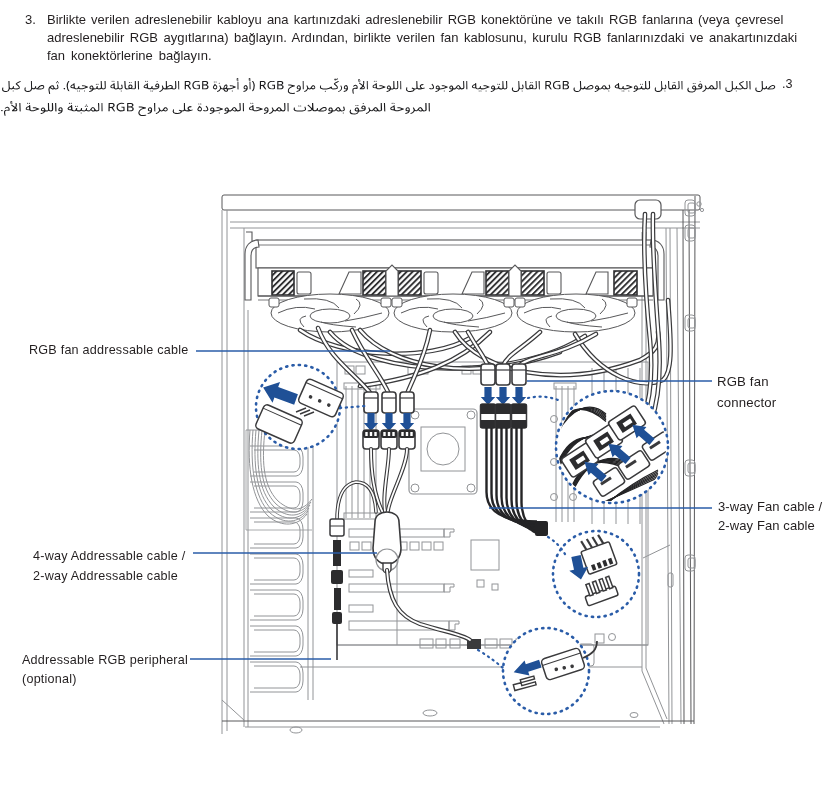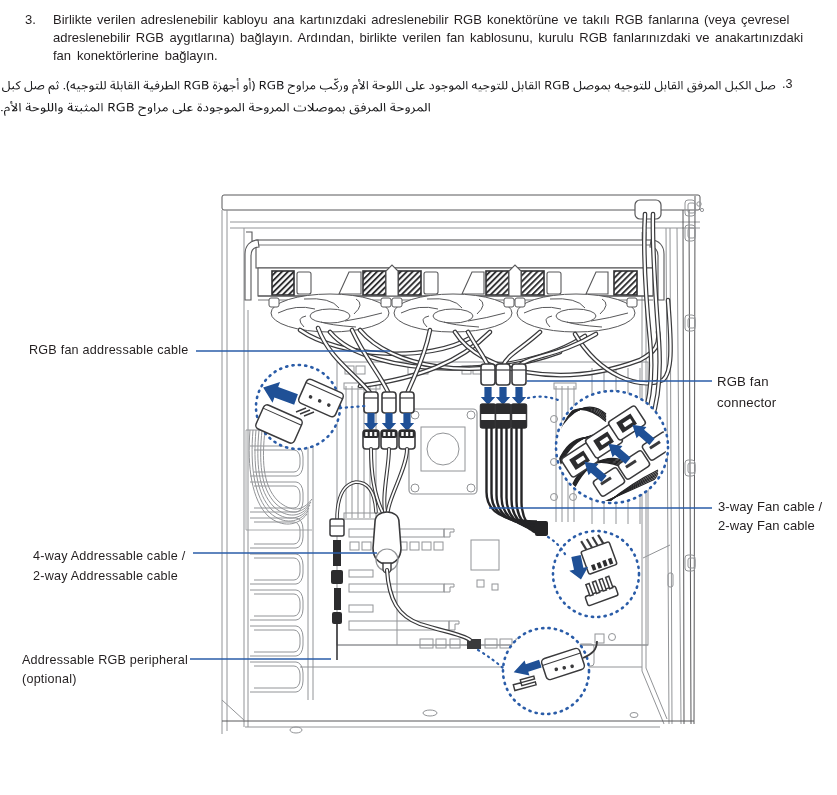--- a/index.html
+++ b/index.html
@@ -1,17 +1,17 @@
 <!DOCTYPE html>
 <html><head><meta charset="utf-8"><style>
 html,body{margin:0;padding:0;background:#fff;width:837px;height:795px;overflow:hidden}
 body{font-family:"Liberation Sans",sans-serif;color:#231f20;position:relative}
 .tr{position:absolute;left:25px;top:11px;font-size:13px;line-height:18px}
 .tr .num{position:absolute;left:0;top:0}
-.tr .body{margin-left:28px;white-space:nowrap}
+.tr .body{margin-left:22px;white-space:nowrap}
 .num3{position:absolute;left:782px;top:77px;font-size:12.6px}
 svg.main{position:absolute;left:0;top:0}
 </style></head><body>
 <div class="tr">
     <span class="num">3.</span>
     <div class="body"><span style="word-spacing:1.5px">Birlikte verilen adreslenebilir kabloyu ana kartınızdaki adreslenebilir RGB konektörüne ve takılı RGB fanlarına (veya çevresel</span><br><span style="word-spacing:1.9px">adreslenebilir RGB aygıtlarına) bağlayın. Ardından, birlikte verilen fan kablosunu, kurulu RGB fanlarınızdaki ve anakartınızdaki</span><br><span style="word-spacing:2.4px">fan konektörlerine bağlayın.</span></div>
   </div>
 <div class="num3">.3</div>
 <svg class="main" width="837" height="795" viewBox="0 0 837 795">
 <path d="M249.0,80.8L248.7,80.5L249.1,80.0L248.7,79.5L248.6,78.8L249.2,78.1L250.3,78.1L250.5,78.5L249.5,78.8L249.4,79.2L250.0,79.8L250.8,79.6L250.9,80.2L249.0,80.8Z M335.3,80.4L334.3,80.0L334.4,78.8L334.9,78.8L334.9,79.5L335.3,79.6L335.6,78.5L336.1,78.4L336.3,79.2L336.6,79.4L337.0,79.0L336.9,78.1L337.4,78.1L337.6,79.0L337.4,79.8L336.1,79.9L335.3,80.4Z M236.9,80.8L236.6,80.5L237.0,80.0L236.6,79.5L236.6,78.8L237.2,78.1L238.3,78.1L238.4,78.5L237.5,78.7L237.3,79.2L238.0,79.8L238.8,79.7L238.8,80.2L236.9,80.8Z M358.6,81.8L358.2,81.5L358.7,81.0L358.3,80.5L358.2,79.8L358.8,79.1L359.9,79.1L360.0,79.5L359.1,79.8L358.9,80.2L359.6,80.8L360.4,80.6L360.5,81.2L358.6,81.8Z M112.4,81.8L111.6,81.5L111.6,81.0L112.1,80.7L112.8,81.2L112.4,81.8Z M114.3,81.8L113.7,81.8L113.3,81.5L113.7,80.7L114.5,81.0L114.3,81.8Z M145.8,81.8L144.9,81.5L145.0,81.0L145.5,80.7L146.2,81.2L145.8,81.8Z M147.4,81.9L146.7,81.5L146.7,81.0L147.1,80.7L147.9,81.2L147.4,81.9Z M374.6,81.8L373.8,81.5L373.9,81.0L374.3,80.7L375.0,81.2L374.6,81.8Z M376.5,81.8L375.9,81.8L375.5,81.5L375.9,80.7L376.7,81.0L376.5,81.8Z M6.5,92.1L4.7,92.1L2.9,91.2L2.1,90.2L2.1,88.5L2.5,87.4L3.3,87.5L3.2,90.0L4.7,91.1L7.1,90.9L8.0,90.2L8.7,88.5L8.4,81.0L9.5,81.0L9.7,87.0L10.1,88.0L10.6,88.3L11.9,88.3L12.5,87.8L13.2,85.9L13.9,86.2L13.9,88.0L14.3,88.3L15.6,88.4L18.0,88.3L18.7,88.0L18.9,87.5L18.3,86.4L15.8,84.2L15.8,83.5L17.5,82.2L20.2,80.9L20.5,81.0L20.7,81.8L16.8,83.8L18.6,85.2L19.7,86.8L19.8,88.2L19.3,88.8L17.2,89.4L14.3,89.3L13.2,88.7L11.6,89.4L9.8,89.1L8.7,91.1L6.5,92.1Z M29.0,92.1L27.1,92.1L25.6,91.5L24.6,90.5L24.4,88.8L25.0,87.3L25.7,87.5L25.5,89.8L26.1,90.6L27.1,91.1L29.5,90.8L30.4,90.2L31.1,88.5L30.9,80.9L31.9,81.0L32.1,87.2L32.4,88.0L33.0,88.3L34.6,88.0L35.4,86.1L36.2,86.2L36.1,88.0L37.0,88.4L39.2,86.1L41.3,84.9L43.2,85.1L44.2,86.2L44.1,88.0L42.9,89.1L40.8,89.6L38.1,89.6L36.5,89.3L35.4,88.6L34.1,89.4L32.2,89.0L31.1,91.0L29.0,92.1Z M57.6,82.0L57.1,81.9L56.8,81.5L57.3,80.9L58.0,81.2L58.0,81.8L57.6,82.0Z M69.1,91.3L68.3,91.0L67.4,89.8L66.6,86.2L66.8,84.0L67.4,82.5L68.4,81.0L68.8,80.9L69.5,81.0L68.2,83.2L67.8,86.2L68.2,88.8L69.4,91.0L69.1,91.3Z M89.7,92.1L89.3,92.0L89.1,91.2L91.5,90.3L92.3,89.5L90.5,89.2L89.4,88.2L89.6,86.8L91.0,85.4L92.1,85.4L92.9,86.0L93.7,88.3L95.6,88.4L96.1,88.1L96.9,86.0L97.2,85.9L97.8,86.2L97.7,88.0L98.8,88.4L100.6,88.1L100.9,87.2L100.7,81.0L100.9,80.9L101.7,81.0L102.1,87.8L103.0,88.4L104.4,88.2L104.8,87.5L104.5,81.0L105.6,81.0L105.8,87.5L105.6,88.5L105.0,89.0L103.0,89.4L101.7,88.7L100.4,89.3L98.5,89.4L96.9,88.7L95.8,89.3L93.7,89.4L92.0,91.2L89.7,92.1Z M120.9,89.3L119.6,89.4L118.3,88.7L117.2,89.3L115.6,89.4L114.5,89.0L113.7,88.3L111.9,88.3L110.5,87.5L110.4,86.0L111.6,84.7L113.5,84.0L113.5,83.2L114.3,83.1L114.5,83.2L115.0,88.0L115.6,88.4L117.2,88.3L117.6,87.5L117.4,81.0L118.3,80.9L118.7,87.2L119.0,88.0L119.9,88.4L121.5,88.1L121.8,87.2L121.1,85.0L122.0,84.6L122.4,85.2L122.7,88.0L122.0,88.9L120.9,89.3Z M134.6,89.3L130.3,89.1L126.3,89.4L125.3,89.0L124.6,87.8L124.3,81.0L125.4,81.0L125.9,88.0L127.4,88.4L129.0,88.2L128.3,87.2L128.4,85.8L129.3,84.8L130.3,84.4L131.6,84.8L132.5,86.0L132.5,87.2L131.7,88.2L134.3,88.4L134.8,88.1L134.8,81.0L135.8,81.0L136.0,88.0L135.6,88.8L134.6,89.3Z M138.9,89.4L138.0,89.2L137.8,81.0L138.1,80.9L138.8,81.0L139.1,89.2L138.9,89.4Z M157.3,82.1L156.6,81.8L156.6,81.2L157.0,80.9L157.8,81.5L157.3,82.1Z M160.0,92.0L159.6,92.0L159.3,91.2L161.3,90.2L162.4,88.5L161.8,85.6L162.7,85.5L163.6,87.8L164.2,88.3L165.6,88.3L165.9,87.8L165.8,80.9L166.8,81.0L167.0,86.2L167.2,86.4L169.9,84.9L171.2,84.9L172.6,86.0L172.9,87.0L172.5,88.1L173.6,88.4L174.7,88.4L175.2,88.0L175.1,81.0L176.1,81.0L176.4,87.5L176.1,88.5L175.6,89.0L174.1,89.4L171.5,88.9L169.1,89.3L165.0,89.4L163.4,89.0L162.1,90.8L160.0,92.0Z M179.2,89.4L178.3,89.2L178.1,81.0L178.4,80.9L179.1,81.0L179.2,89.4Z M191.0,89.4L189.8,89.2L187.5,85.9L185.9,86.0L185.9,89.2L184.7,89.2L184.8,80.9L188.6,80.9L189.4,81.2L190.3,82.0L190.5,84.0L188.9,85.8L191.1,89.0L191.0,89.4Z M198.2,89.3L194.7,89.1L193.4,88.2L192.5,86.8L192.3,85.0L192.8,83.0L193.9,81.7L195.5,80.9L198.5,80.9L199.7,81.2L199.3,82.1L197.1,81.7L195.5,81.9L194.1,83.0L193.6,84.2L193.6,86.0L194.1,87.2L195.0,88.0L196.1,88.4L198.2,88.4L198.8,88.0L198.8,85.8L196.9,85.6L196.8,84.8L199.9,84.8L199.9,88.8L198.2,89.3Z M206.5,89.3L202.1,89.2L202.2,80.9L206.2,81.0L207.5,81.5L208.1,82.2L208.1,83.7L206.8,85.0L208.2,85.8L208.5,86.5L208.4,87.8L207.7,88.8L206.5,89.3Z M252.7,91.3L252.0,91.0L253.3,88.5L253.6,85.2L253.1,83.0L251.9,81.0L252.2,80.9L253.0,80.9L253.6,81.8L254.4,83.5L254.8,85.2L254.4,88.8L253.6,90.5L252.7,91.3Z M266.1,89.4L265.0,89.2L262.6,85.9L261.0,86.0L261.0,89.2L259.8,89.2L259.9,80.9L263.7,80.9L264.5,81.2L265.4,82.0L265.7,84.0L264.0,85.8L266.2,89.0L266.1,89.4Z M273.3,89.3L269.8,89.1L268.5,88.2L267.6,86.8L267.4,85.0L267.9,83.0L269.0,81.7L270.6,80.9L273.6,80.9L274.8,81.2L274.4,82.1L272.2,81.7L270.6,81.9L269.2,83.0L268.7,84.2L268.7,86.0L269.2,87.2L270.1,88.0L271.2,88.4L273.3,88.4L273.9,88.0L273.9,85.8L272.0,85.6L271.9,84.8L275.0,84.8L275.0,88.8L273.3,89.3Z M281.6,89.3L277.2,89.2L277.3,80.9L281.3,81.0L282.6,81.5L283.2,82.2L283.2,83.7L281.9,85.0L283.3,85.8L283.6,86.5L283.5,87.8L282.8,88.8L281.6,89.3Z M303.8,89.3L302.8,89.2L302.7,80.9L303.6,81.0L303.8,89.3Z M326.5,89.5L323.0,89.6L320.6,88.8L319.9,87.8L320.2,85.5L321.1,85.5L321.0,87.2L321.4,88.0L323.3,88.6L326.5,88.6L328.6,88.1L331.3,86.6L332.0,87.0L331.9,87.8L332.6,88.4L336.1,88.3L336.9,87.8L336.7,86.8L333.9,84.2L333.9,83.5L335.6,82.2L338.2,80.9L338.5,81.0L338.8,81.8L334.9,83.8L336.7,85.2L337.8,86.8L337.8,88.2L337.4,88.8L335.8,89.3L332.9,89.4L331.6,89.0L330.8,88.2L328.9,89.1L326.5,89.5Z M363.6,89.3L359.7,89.2L359.9,88.3L362.4,86.0L358.9,83.2L359.4,82.4L362.8,84.9L363.3,83.5L363.1,81.0L363.9,80.9L364.2,81.0L364.3,83.0L363.8,85.8L364.7,87.0L364.9,87.8L364.5,88.8L363.6,89.3Z M367.9,89.3L366.9,89.2L366.8,80.9L367.7,81.0L367.9,89.3Z M387.2,92.0L386.6,91.9L386.5,91.2L388.5,90.5L389.7,89.5L388.0,89.3L386.9,88.5L386.9,87.0L388.0,85.6L389.0,85.4L390.0,85.8L390.7,86.8L391.2,88.4L392.8,88.4L393.3,88.0L393.3,80.9L394.3,81.0L394.5,87.2L394.8,88.0L395.7,88.4L397.1,88.1L397.3,87.2L397.1,81.0L398.1,81.0L398.3,87.2L397.9,88.8L396.5,89.3L395.2,89.3L394.1,88.7L392.8,89.4L390.9,89.4L389.6,91.1L387.2,92.0Z M401.3,89.3L400.3,89.2L400.3,80.9L401.1,81.0L401.3,89.3Z M410.7,92.0L408.8,92.1L406.6,91.0L406.0,89.8L406.3,87.5L406.7,87.3L407.3,87.5L407.1,89.8L408.3,90.9L410.4,91.1L412.8,90.5L413.6,89.5L411.7,88.5L412.0,87.6L414.7,88.4L415.8,88.4L416.4,88.0L416.3,81.0L417.3,81.0L417.6,87.2L417.9,88.0L418.4,88.3L420.9,88.2L420.0,87.2L419.8,86.5L419.9,85.5L420.6,84.7L421.9,84.1L423.2,84.2L423.7,84.5L423.5,85.1L421.2,85.5L420.9,86.8L422.2,87.9L423.0,88.0L424.3,87.5L424.7,88.0L424.6,88.4L422.4,89.1L420.3,89.4L418.4,89.4L417.1,88.7L416.0,89.3L414.7,89.4L414.3,90.5L413.1,91.5L410.7,92.0Z M449.4,92.1L449.1,92.0L448.9,91.2L451.3,90.3L452.1,89.5L450.3,89.2L449.2,88.2L449.4,86.8L450.8,85.4L451.8,85.4L452.7,86.0L453.5,88.3L455.1,88.3L456.9,85.8L458.3,85.1L459.6,85.8L461.3,88.2L463.1,88.1L463.3,87.2L463.1,81.0L464.1,81.0L464.4,87.5L464.2,88.2L463.6,89.0L461.5,89.4L460.1,89.0L459.3,89.6L458.5,89.6L456.4,88.3L455.1,89.4L453.2,89.5L452.7,90.5L451.8,91.2L449.4,92.1Z M467.4,89.3L466.3,89.2L466.3,80.9L467.2,81.0L467.4,89.3Z M491.4,92.0L490.9,92.0L490.6,91.2L493.0,90.4L493.9,89.5L492.2,89.3L491.0,88.5L491.3,86.5L492.5,85.5L493.5,85.4L494.5,86.0L495.0,87.0L495.1,88.2L495.4,88.4L497.0,88.4L497.7,88.0L498.6,85.9L499.4,86.2L499.2,87.8L499.4,88.1L501.6,88.4L502.4,88.0L502.4,80.9L503.3,81.0L503.7,87.7L504.5,88.4L505.8,88.3L506.3,87.5L506.0,81.0L507.1,81.0L507.3,87.8L506.6,89.0L504.5,89.4L503.2,88.7L501.8,89.4L500.0,89.4L498.6,88.7L497.3,89.3L495.1,89.4L493.8,91.1L491.4,92.0Z M516.5,92.1L514.4,92.0L512.8,91.3L511.9,90.0L511.9,88.5L512.3,87.5L513.1,87.5L513.0,89.8L513.6,90.6L514.7,91.1L516.3,91.0L517.9,90.2L518.5,88.5L518.3,81.0L519.2,80.9L519.6,87.2L519.9,88.0L520.8,88.4L522.5,88.0L522.6,87.0L522.0,85.0L522.7,84.6L523.1,84.8L523.5,86.2L523.5,88.0L522.9,88.9L521.9,89.3L519.7,89.1L518.6,91.0L516.5,92.1Z M535.5,89.3L531.2,89.1L527.2,89.4L526.2,89.0L525.5,88.0L525.2,81.0L526.3,81.0L526.6,87.5L527.0,88.2L529.9,88.2L529.2,87.2L529.3,85.8L530.2,84.7L531.5,84.4L532.5,84.8L533.4,86.0L533.2,87.5L532.6,88.2L535.0,88.4L535.9,87.8L535.6,81.0L536.6,80.9L536.9,87.8L536.5,88.8L535.5,89.3Z M539.8,89.4L538.9,89.2L538.6,81.0L539.0,80.9L539.7,81.0L539.8,89.4Z M551.5,89.4L550.4,89.2L548.1,85.9L546.5,86.0L546.5,89.2L545.3,89.2L545.4,80.9L549.1,80.9L549.9,81.2L550.9,82.0L551.1,84.0L549.5,85.8L551.6,89.0L551.5,89.4Z M558.8,89.3L555.3,89.1L554.0,88.2L553.1,86.8L552.9,85.0L553.3,83.0L554.5,81.7L556.1,80.9L559.0,80.9L560.2,81.2L559.8,82.1L557.7,81.7L556.1,81.9L554.7,83.0L554.1,84.2L554.2,86.0L554.7,87.2L555.6,88.0L556.6,88.4L558.8,88.4L559.3,88.0L559.3,85.8L557.4,85.6L557.4,84.8L560.4,84.8L560.5,88.8L558.8,89.3Z M567.0,89.3L562.7,89.2L562.8,80.9L566.8,81.0L568.1,81.5L568.7,82.2L568.7,83.7L567.4,85.0L568.7,85.8L569.1,86.5L569.0,87.8L568.2,88.8L567.0,89.3Z M578.0,92.1L576.1,92.1L574.4,91.2L573.5,90.0L573.6,88.2L574.0,87.4L574.7,87.5L574.7,90.0L576.1,91.1L578.5,90.9L579.5,90.2L580.2,88.5L579.9,81.0L580.1,80.9L581.0,81.0L581.2,87.0L581.5,88.0L582.0,88.3L583.6,88.1L584.7,86.1L585.3,86.2L585.2,87.8L586.0,88.4L588.2,86.2L590.6,84.9L591.9,84.9L593.3,86.0L593.4,87.8L592.2,89.0L589.5,89.6L586.6,89.5L585.5,89.3L584.7,88.7L583.1,89.4L581.2,89.1L580.1,91.1L578.0,92.1Z M634.1,92.0L633.6,91.9L633.4,91.2L635.5,90.5L636.6,89.5L634.9,89.3L633.8,88.5L634.1,86.5L635.2,85.5L636.3,85.4L637.3,86.0L638.1,88.4L640.0,88.3L640.5,88.0L641.4,85.9L642.2,86.2L642.2,88.1L644.3,88.4L645.1,88.0L645.1,80.9L646.1,81.0L646.3,87.2L646.6,88.0L647.5,88.4L648.8,88.1L649.1,87.2L648.8,81.0L649.9,81.0L650.1,87.5L650.0,88.2L649.4,89.0L647.2,89.4L645.9,88.7L644.6,89.4L642.7,89.4L641.4,88.7L640.3,89.3L637.9,89.4L636.5,91.1L634.1,92.0Z M659.3,92.1L657.4,92.1L655.9,91.5L654.9,90.5L654.7,88.8L655.3,87.3L655.9,87.5L655.8,89.8L656.3,90.6L657.4,91.1L659.8,90.8L660.7,90.2L661.3,88.5L661.1,81.0L661.9,80.9L662.3,87.0L662.7,88.0L663.8,88.4L665.3,88.0L665.4,87.0L664.8,85.0L665.7,84.6L666.3,86.2L666.3,88.0L665.7,88.9L664.6,89.3L662.5,89.0L661.4,91.0L659.3,92.1Z M678.2,89.3L674.0,89.1L670.0,89.4L668.9,89.0L668.3,87.8L668.0,81.0L669.1,81.0L669.3,87.2L669.7,88.1L672.6,88.2L671.9,87.2L672.0,85.8L672.9,84.7L674.2,84.4L675.2,84.8L676.1,86.0L676.0,87.5L675.3,88.2L677.7,88.4L678.6,87.8L678.4,81.0L679.3,80.9L679.7,87.8L679.2,88.8L678.2,89.3Z M682.5,89.4L681.6,89.2L681.4,81.0L681.7,80.9L682.4,81.0L682.5,89.4Z M700.2,82.1L699.5,81.5L700.2,80.9L700.7,81.5L700.2,82.1Z M702.8,92.1L702.3,91.2L704.2,90.3L705.3,89.0L705.4,87.2L704.6,85.8L705.2,85.4L705.7,85.5L706.8,88.0L707.4,88.3L708.3,88.2L710.2,85.8L711.7,85.1L712.9,85.8L714.6,88.3L716.2,88.2L716.6,87.5L716.3,81.0L717.4,81.0L717.6,87.5L717.0,88.9L715.1,89.4L713.5,88.9L712.2,89.6L710.9,89.3L709.8,88.4L708.4,89.3L706.3,89.0L705.0,90.9L702.8,92.1Z M720.5,89.4L719.6,89.2L719.3,81.0L719.7,80.9L720.4,81.0L720.5,89.4Z M729.8,92.1L728.0,92.1L726.5,91.5L725.5,90.5L725.3,88.8L725.8,87.3L726.5,87.5L726.3,89.8L726.9,90.6L728.0,91.1L730.4,90.8L731.3,90.2L731.9,88.5L731.7,80.9L732.7,81.0L732.9,87.2L733.2,88.0L734.1,88.4L735.6,88.0L736.1,86.2L736.5,85.9L737.2,86.2L736.9,87.8L737.6,88.3L741.1,88.4L741.9,88.1L741.9,87.0L739.1,84.2L739.0,83.5L740.3,82.4L743.5,80.9L743.9,81.8L740.0,83.8L742.2,85.8L744.0,88.1L746.1,88.3L746.6,87.5L746.3,81.0L747.4,81.0L747.6,87.8L746.9,89.0L744.5,89.3L742.9,88.4L740.8,89.4L737.6,89.3L736.5,88.7L734.9,89.4L733.0,89.0L732.0,91.0L729.8,92.1Z M750.4,89.4L749.6,89.2L749.3,81.0L749.6,80.9L750.4,81.0L750.6,89.2L750.4,89.4Z M759.8,92.1L757.9,92.1L756.1,91.2L755.3,90.0L755.4,88.2L755.8,87.4L756.5,87.5L756.4,90.0L757.9,91.1L760.3,90.9L761.3,90.2L761.9,88.5L761.6,81.0L761.9,80.9L762.7,81.0L762.9,87.0L763.2,88.0L763.8,88.3L765.4,88.1L766.1,86.2L766.4,86.1L767.0,86.2L766.9,88.0L767.8,88.4L769.9,86.2L772.3,84.9L774.2,85.2L775.1,86.2L775.2,87.2L774.8,88.2L773.1,89.3L768.6,89.6L767.2,89.3L766.2,88.6L764.8,89.4L763.0,89.1L761.9,91.1L759.8,92.1Z M214.5,82.6L213.8,82.2L213.8,81.8L214.2,81.4L215.0,82.0L214.5,82.6Z M216.4,82.6L215.5,82.2L215.5,81.8L216.1,81.4L216.7,82.0L216.4,82.6Z M238.3,89.4L237.5,89.2L237.5,81.6L238.4,81.8L238.5,89.2L238.3,89.4Z M250.6,89.3L249.6,89.2L249.5,81.6L250.4,81.8L250.6,89.3Z M129.8,83.1L128.9,82.8L128.9,82.2L129.5,81.9L130.1,82.5L129.8,83.1Z M131.4,83.1L130.7,82.8L130.7,82.2L131.1,82.0L131.8,82.5L131.4,83.1Z M188.6,84.8L189.2,84.2L189.4,83.5L189.0,82.2L188.3,81.9L185.9,82.0L185.9,84.8L186.4,85.0L188.6,84.8Z M206.3,84.2L207.0,83.2L206.6,82.2L205.7,81.9L203.3,82.0L203.3,84.2L203.5,84.5L206.3,84.2Z M263.7,84.8L264.3,84.2L264.5,83.5L264.1,82.2L263.4,81.9L261.0,82.0L261.0,84.8L261.5,85.0L263.7,84.8Z M281.4,84.2L282.1,83.2L281.7,82.2L280.8,81.9L278.4,82.0L278.4,84.2L278.6,84.5L281.4,84.2Z M530.4,83.1L529.7,82.5L530.4,81.9L531.0,82.5L530.4,83.1Z M532.3,83.1L531.5,82.8L531.6,82.2L532.0,81.9L532.7,82.2L532.7,82.8L532.3,83.1Z M549.1,84.8L549.8,84.2L550.0,83.5L549.6,82.2L548.9,81.9L546.5,82.0L546.5,84.8L547.0,85.0L549.1,84.8Z M566.9,84.2L567.6,83.2L567.2,82.2L566.2,81.9L563.9,82.0L563.9,84.2L564.1,84.5L566.9,84.2Z M673.2,83.1L672.5,82.5L673.2,81.9L673.7,82.5L673.2,83.1Z M675.0,83.1L674.2,82.8L674.3,82.2L674.8,81.9L675.4,82.2L675.4,82.8L675.0,83.1Z M56.8,83.3L55.9,83.0L56.0,82.5L56.5,82.2L57.2,82.8L56.8,83.3Z M58.4,83.4L57.7,83.0L57.7,82.5L58.1,82.2L58.9,82.8L58.4,83.4Z M219.6,83.8L218.7,83.5L218.7,83.0L219.3,82.7L219.9,83.2L219.6,83.8Z M693.5,84.1L692.7,83.8L692.8,83.2L693.2,82.9L693.9,83.5L693.5,84.1Z M695.3,84.1L694.5,83.8L694.5,83.2L695.1,82.9L695.7,83.5L695.3,84.1Z M82.7,89.3L79.8,89.3L78.7,88.7L77.4,89.3L75.5,89.3L73.9,88.4L71.2,88.0L70.6,87.5L70.3,86.5L71.3,85.0L73.5,84.0L73.6,83.2L74.4,83.1L74.9,87.5L75.5,88.3L77.1,88.4L77.6,88.1L78.7,85.9L79.4,86.2L79.3,88.0L80.0,88.3L82.5,88.3L84.3,87.8L85.8,87.0L84.3,86.2L82.2,86.2L81.8,85.5L82.5,85.2L84.9,85.4L88.0,86.8L87.8,87.4L82.7,89.3Z M156.5,89.3L153.3,89.4L151.9,88.7L150.6,89.3L148.7,89.3L147.1,88.4L144.5,88.0L143.8,87.5L143.6,86.5L144.6,85.0L146.8,84.0L146.9,83.2L147.7,83.1L148.1,87.5L148.7,88.3L150.9,88.1L151.9,85.9L152.7,86.2L152.5,87.8L153.0,88.3L157.0,88.3L158.2,87.5L155.7,87.0L155.3,86.5L155.2,85.5L156.0,84.0L157.0,83.4L157.8,83.4L158.7,84.0L159.2,85.0L159.3,87.2L158.4,88.6L156.5,89.3Z M379.9,89.3L377.5,89.3L375.9,88.3L373.5,88.1L372.6,87.2L372.7,85.8L373.8,84.7L375.7,84.0L375.7,83.2L376.5,83.1L376.7,83.2L377.0,87.5L377.5,88.3L379.9,88.3L383.2,87.0L381.6,86.2L379.4,86.2L379.2,85.5L379.7,85.2L381.6,85.2L385.4,86.8L385.3,87.4L379.9,89.3Z M484.2,89.3L481.5,89.4L480.2,88.7L478.8,89.3L477.0,89.3L475.4,88.3L473.8,88.3L472.4,87.8L471.9,87.0L472.0,86.0L473.2,84.7L475.1,84.0L475.1,83.2L475.9,83.1L476.2,83.2L476.4,87.5L477.2,88.4L478.8,88.3L479.4,88.0L480.2,85.9L481.0,86.2L480.8,87.8L481.5,88.3L484.2,88.3L487.3,87.0L485.8,86.2L483.7,86.2L483.3,85.5L483.9,85.2L485.8,85.2L489.5,86.8L489.5,87.3L484.2,89.3Z M626.9,89.3L624.2,89.4L622.9,88.7L621.6,89.3L619.7,89.3L618.4,88.4L616.5,88.3L615.2,87.8L614.7,87.0L614.8,86.0L616.0,84.8L617.9,84.0L617.9,83.2L618.6,83.1L619.0,83.2L619.3,87.8L620.0,88.3L621.6,88.3L622.1,88.0L622.9,85.9L623.8,86.2L623.6,87.8L624.2,88.3L626.9,88.3L630.2,87.0L628.5,86.2L626.4,86.2L626.2,85.5L626.9,85.1L628.5,85.2L632.3,86.8L632.3,87.4L626.9,89.3Z M692.4,92.5L689.2,92.3L687.9,91.5L687.2,89.8L687.9,87.7L688.8,87.8L688.4,89.8L689.2,91.1L690.8,91.6L693.2,91.4L694.6,90.5L695.1,89.5L693.5,89.4L692.3,88.8L692.0,87.5L692.8,86.0L693.7,85.4L694.8,85.5L695.7,86.2L696.4,88.4L699.9,88.3L701.2,87.5L698.8,87.1L698.2,86.2L698.2,85.2L699.4,83.7L700.4,83.4L701.4,83.8L702.1,84.8L702.4,85.8L702.4,87.0L701.8,88.2L701.0,88.9L699.4,89.3L696.1,89.5L695.0,91.5L694.0,92.1L692.4,92.5Z M96.4,84.9L95.7,84.2L96.4,83.7L96.9,84.2L96.4,84.9Z M98.2,84.8L97.4,84.5L97.5,84.0L98.0,83.7L98.6,84.0L98.6,84.5L98.2,84.8Z M498.1,84.8L497.2,84.5L497.2,84.0L497.8,83.7L498.5,84.2L498.1,84.8Z M499.7,84.9L499.0,84.5L499.0,84.0L499.4,83.7L500.2,84.2L499.7,84.9Z M640.8,84.8L640.0,84.5L640.1,84.0L640.6,83.7L641.2,84.2L640.8,84.8Z M642.7,84.8L642.2,84.8L641.8,84.5L642.2,83.7L642.9,84.0L642.7,84.8Z M215.8,89.4L213.7,89.1L212.9,87.8L213.1,86.5L214.8,83.8L216.5,85.2L217.3,86.8L217.0,88.5L215.8,89.4Z M432.1,89.3L430.2,89.3L429.1,88.8L429.7,88.0L431.8,88.4L433.0,87.8L432.9,86.5L431.5,84.2L432.3,83.8L433.6,85.5L434.1,87.5L433.6,88.8L432.1,89.3Z M158.4,86.2L157.8,84.6L157.3,84.4L156.6,84.8L156.2,85.8L156.5,86.2L158.4,86.2Z M217.4,92.1L216.9,91.2L218.8,90.3L219.9,89.0L220.0,87.2L219.2,85.8L219.8,85.4L220.4,85.8L221.4,88.0L222.2,88.4L223.3,88.2L224.3,85.5L225.7,84.4L226.8,84.6L227.4,85.5L227.4,87.0L226.8,88.0L227.3,88.3L230.3,88.3L232.1,87.8L233.6,87.0L232.1,86.2L230.0,86.2L229.6,85.5L230.3,85.2L232.7,85.4L235.8,86.8L235.6,87.4L232.1,88.8L230.3,89.3L228.1,89.4L228.0,91.0L226.8,91.8L225.7,91.8L224.4,91.3L223.3,89.4L220.9,89.0L219.6,90.9L217.4,92.1Z M293.3,94.0L290.1,93.8L288.8,93.1L287.9,92.0L287.9,90.0L288.5,88.5L290.1,86.9L292.1,86.0L290.4,85.4L288.3,85.5L288.1,84.8L288.5,84.4L290.4,84.4L294.9,85.5L294.9,86.3L292.3,86.9L290.4,87.9L289.3,89.0L288.9,90.2L289.0,91.8L290.4,92.8L292.8,93.1L295.0,92.8L295.1,93.5L293.3,94.0Z M701.4,86.2L701.2,85.3L700.7,84.5L700.2,84.4L699.5,84.8L699.4,86.1L699.9,86.4L701.4,86.2Z M49.6,94.1L49.2,94.0L49.0,93.2L48.4,89.8L48.7,88.0L49.5,86.8L51.2,85.4L53.1,85.2L53.6,85.8L54.7,88.0L55.5,88.4L57.1,88.3L57.5,87.2L56.9,85.0L57.9,84.6L58.5,87.5L58.2,88.5L57.6,89.0L55.7,89.4L54.1,89.1L53.3,89.5L52.3,89.6L49.8,88.0L49.5,90.0L50.2,93.8L49.6,94.1Z M353.8,93.8L353.0,93.8L352.6,92.8L352.3,90.2L352.6,88.8L353.8,87.9L356.7,87.6L356.8,87.2L356.4,86.2L355.6,85.7L354.6,85.9L353.8,86.8L353.0,86.2L354.3,84.9L355.9,84.7L357.3,85.8L357.7,87.0L357.6,88.2L357.2,88.9L354.6,88.7L353.6,89.2L353.4,90.8L353.8,93.8Z M595.4,92.0L594.8,92.0L594.6,91.2L597.0,90.4L597.8,89.5L596.2,89.3L595.0,88.5L595.0,87.0L596.2,85.6L597.3,85.4L598.1,85.7L598.9,86.8L599.1,88.2L600.5,88.4L601.1,88.0L603.0,85.5L604.5,85.2L605.4,85.8L606.9,88.1L608.2,88.4L609.0,88.1L609.3,87.5L608.6,85.0L609.0,84.7L609.7,84.8L610.3,87.5L609.9,88.5L609.3,89.1L607.1,89.4L606.1,88.9L604.5,89.6L603.4,89.3L602.1,88.4L601.0,89.3L599.1,89.4L597.8,91.1L595.4,92.0Z M73.7,87.2L73.6,85.2L72.3,85.4L71.4,86.2L71.4,86.8L72.0,87.3L73.7,87.2Z M113.6,87.2L113.5,85.1L112.1,85.5L111.5,86.0L111.3,86.5L111.6,87.1L112.4,87.4L113.6,87.2Z M146.9,87.2L146.9,85.2L145.5,85.4L144.7,86.2L144.6,86.8L145.3,87.3L146.9,87.2Z M243.6,92.0L243.4,91.1L245.2,90.6L246.4,89.5L244.2,89.1L243.5,88.0L243.8,86.5L244.3,85.8L245.2,85.2L246.0,85.1L246.8,85.6L247.5,86.5L247.8,88.2L247.4,89.8L246.0,91.3L243.6,92.0Z M296.8,92.0L296.5,91.8L296.6,91.1L298.4,90.5L299.5,89.5L297.4,89.1L296.7,88.0L296.8,87.0L297.5,85.8L298.4,85.2L299.2,85.2L300.1,85.8L300.7,86.8L300.9,88.2L300.7,89.5L299.5,91.1L296.8,92.0Z M304.6,92.1L304.0,91.2L306.0,90.2L307.1,88.8L307.1,87.2L306.4,85.8L306.7,85.5L307.4,85.5L308.5,88.0L309.4,88.4L310.4,88.0L311.7,86.0L312.6,85.2L313.9,85.2L315.0,86.2L315.3,88.0L314.5,89.1L312.9,89.4L311.3,88.7L309.9,89.4L308.0,89.0L306.7,90.9L304.6,92.1Z M343.9,92.0L343.6,91.1L345.5,90.6L346.6,89.5L344.4,89.1L343.8,88.0L344.1,86.5L344.5,85.8L345.5,85.2L346.3,85.1L347.1,85.6L347.7,86.5L348.0,88.2L347.7,89.8L346.3,91.3L343.9,92.0Z M375.8,87.2L375.7,85.1L374.3,85.5L373.7,86.0L373.5,86.5L373.8,87.1L374.6,87.4L375.8,87.2Z M436.1,92.0L435.5,92.0L435.3,91.2L437.7,90.4L438.5,89.5L436.9,89.3L435.7,88.5L435.9,86.5L437.1,85.5L438.2,85.4L439.1,86.0L439.7,87.0L439.8,88.2L440.1,88.4L443.3,88.1L445.6,87.0L444.1,86.2L442.0,86.2L441.6,85.5L442.0,85.2L443.8,85.2L447.7,86.8L447.6,87.4L443.3,89.1L439.8,89.4L438.5,91.1L436.1,92.0Z M475.2,87.2L475.1,85.1L473.8,85.5L473.1,86.0L472.9,86.5L473.2,87.1L474.0,87.4L475.2,87.2Z M618.0,87.2L617.8,85.1L615.9,86.0L616.0,87.0L616.8,87.4L618.0,87.2Z M130.9,87.8L131.5,87.0L131.4,86.2L131.1,85.7L130.3,85.4L129.5,86.0L129.3,87.0L130.0,87.9L130.9,87.8Z M206.3,88.2L207.2,87.5L207.0,86.0L205.7,85.4L203.3,85.5L203.3,88.2L203.5,88.5L206.3,88.2Z M215.8,88.2L216.2,88.0L216.4,87.0L215.9,86.0L215.0,85.4L214.2,86.5L213.9,87.5L214.1,88.0L214.8,88.3L215.8,88.2Z M225.5,88.0L226.4,86.8L226.4,85.8L226.0,85.4L224.8,86.5L224.4,88.0L224.7,88.2L225.5,88.0Z M281.4,88.2L282.3,87.5L282.1,86.0L280.8,85.4L278.4,85.5L278.4,88.2L278.6,88.5L281.4,88.2Z M338.5,92.1L338.0,91.2L339.9,90.4L341.0,89.0L341.1,87.5L340.3,85.8L341.2,85.4L342.1,87.5L341.8,89.5L340.4,91.1L338.5,92.1Z M531.7,87.8L532.3,87.0L532.3,86.3L531.7,85.5L531.0,85.4L530.3,86.0L530.2,87.0L531.0,87.9L531.7,87.8Z M566.9,88.2L567.7,87.5L567.6,86.0L566.2,85.4L563.9,85.5L563.9,88.2L564.1,88.5L566.9,88.2Z M674.5,87.8L675.0,87.0L675.0,86.3L674.4,85.5L673.7,85.4L673.1,86.0L672.9,87.0L673.7,87.9L674.5,87.8Z M41.6,88.5L42.4,88.3L43.3,87.5L43.2,86.5L42.4,85.9L40.8,86.2L38.2,88.5L41.6,88.5Z M170.1,88.2L171.8,87.2L171.7,86.5L170.9,85.9L169.9,85.9L168.8,86.4L166.8,88.2L170.1,88.2Z M590.7,88.5L591.9,88.1L592.5,87.2L592.3,86.5L591.6,85.9L590.6,85.9L589.5,86.4L587.3,88.5L590.7,88.5Z M772.4,88.5L773.1,88.3L774.1,87.5L774.1,86.5L773.4,86.0L772.3,85.9L771.3,86.4L769.0,88.5L772.4,88.5Z M53.3,88.5L53.4,87.8L52.5,86.2L51.4,86.4L50.7,87.0L52.0,88.3L53.3,88.5Z M246.7,88.2L246.4,86.8L245.8,86.2L245.2,86.2L244.6,87.0L244.6,88.0L245.2,88.4L246.7,88.2Z M299.8,88.2L299.6,86.8L299.0,86.2L298.4,86.2L297.8,87.0L297.8,88.0L298.4,88.4L299.8,88.2Z M314.1,88.2L314.4,87.8L314.2,86.8L313.6,86.2L312.9,86.2L311.7,87.8L312.9,88.3L314.1,88.2Z M346.9,88.2L346.7,86.8L346.0,86.2L345.5,86.2L344.9,87.0L344.9,88.0L345.5,88.4L346.9,88.2Z M459.4,88.5L459.5,87.8L458.9,86.5L458.5,86.1L457.8,86.2L457.0,87.2L457.2,87.8L458.3,88.6L459.4,88.5Z M605.1,88.5L605.3,88.0L604.8,86.8L604.4,86.2L603.7,86.2L602.7,87.5L603.9,88.5L605.1,88.5Z M712.6,88.5L712.8,87.8L712.2,86.5L711.9,86.2L711.1,86.2L710.2,87.5L711.7,88.6L712.6,88.5Z M92.6,88.2L92.1,86.7L91.3,86.4L90.7,86.8L90.5,88.0L91.3,88.4L92.6,88.2Z M389.9,88.2L389.7,87.0L389.3,86.6L388.8,86.4L388.1,86.8L387.8,87.5L388.0,88.1L388.8,88.4L389.9,88.2Z M438.8,88.2L438.2,86.6L437.7,86.4L437.0,86.8L436.6,87.5L436.9,88.2L438.8,88.2Z M452.3,88.2L451.8,86.7L451.0,86.4L450.5,86.8L450.3,88.0L451.0,88.4L452.3,88.2Z M494.1,88.2L493.5,86.6L493.0,86.4L492.3,86.8L492.0,87.5L492.2,88.2L494.1,88.2Z M598.1,88.2L597.5,86.6L597.0,86.4L596.3,86.8L595.9,87.5L596.2,88.2L598.1,88.2Z M636.9,88.2L636.7,87.0L636.3,86.6L635.7,86.4L635.1,86.8L634.8,87.5L634.9,88.1L635.7,88.4L636.9,88.2Z M695.2,88.2L694.8,86.8L694.3,86.4L693.5,86.6L693.1,87.2L693.2,88.1L694.0,88.4L695.2,88.2Z M363.6,88.2L364.0,87.8L363.4,86.7L361.4,88.2L363.6,88.2Z M64.8,89.3L64.3,89.4L63.7,89.0L63.6,88.2L64.0,87.9L64.8,87.9L65.2,88.2L64.8,89.3Z M226.8,90.8L227.2,90.0L226.7,89.2L225.2,89.0L224.4,89.2L225.2,90.6L226.8,90.8Z M13.2,91.6L12.5,91.0L13.2,90.4L13.8,91.0L13.2,91.6Z M77.9,91.6L77.1,91.2L77.2,90.8L77.6,90.4L78.3,91.0L77.9,91.6Z M79.8,91.5L79.2,91.6L78.8,91.2L79.2,90.5L80.0,90.8L79.8,91.5Z M84.9,91.6L84.0,91.2L84.0,90.8L84.6,90.4L85.2,91.0L84.9,91.6Z M121.5,91.6L120.7,91.2L120.8,90.8L121.2,90.4L121.9,91.0L121.5,91.6Z M151.1,91.6L150.3,91.2L150.4,90.8L150.9,90.4L151.6,91.0L151.1,91.6Z M153.0,91.5L152.5,91.6L152.1,91.2L152.5,90.5L153.2,90.8L153.0,91.5Z M232.7,91.6L231.8,91.2L231.8,90.8L232.4,90.4L233.0,91.0L232.7,91.6Z M444.6,91.6L443.7,91.2L443.8,90.8L444.4,90.4L445.0,91.0L444.6,91.6Z M479.4,91.6L478.6,91.2L478.7,90.8L479.1,90.4L479.8,91.0L479.4,91.6Z M481.2,91.6L480.4,91.2L480.4,90.8L481.0,90.4L481.6,91.0L481.2,91.6Z M486.3,91.6L485.5,91.2L485.6,90.8L486.1,90.4L486.7,91.0L486.3,91.6Z M522.4,91.6L521.6,91.2L521.7,90.8L522.1,90.4L522.8,91.0L522.4,91.6Z M609.0,91.6L608.3,91.2L608.3,90.8L608.7,90.4L609.5,91.0L609.0,91.6Z M622.1,91.6L621.4,91.0L622.1,90.4L622.7,91.0L622.1,91.6Z M624.0,91.6L623.2,91.2L623.3,90.8L623.7,90.4L624.3,90.8L624.4,91.2L624.0,91.6Z M629.1,91.6L628.3,91.2L628.4,90.8L628.8,90.4L629.5,91.0L629.1,91.6Z M665.1,91.6L664.4,91.2L664.5,90.8L664.9,90.4L665.6,91.0L665.1,91.6Z M736.5,91.6L735.8,91.2L735.8,90.8L736.2,90.4L737.0,91.0L736.5,91.6Z M325.7,91.8L324.8,91.5L324.8,91.0L325.4,90.7L326.1,91.2L325.7,91.8Z" fill="#1c1c1e" fill-rule="evenodd"></path>

